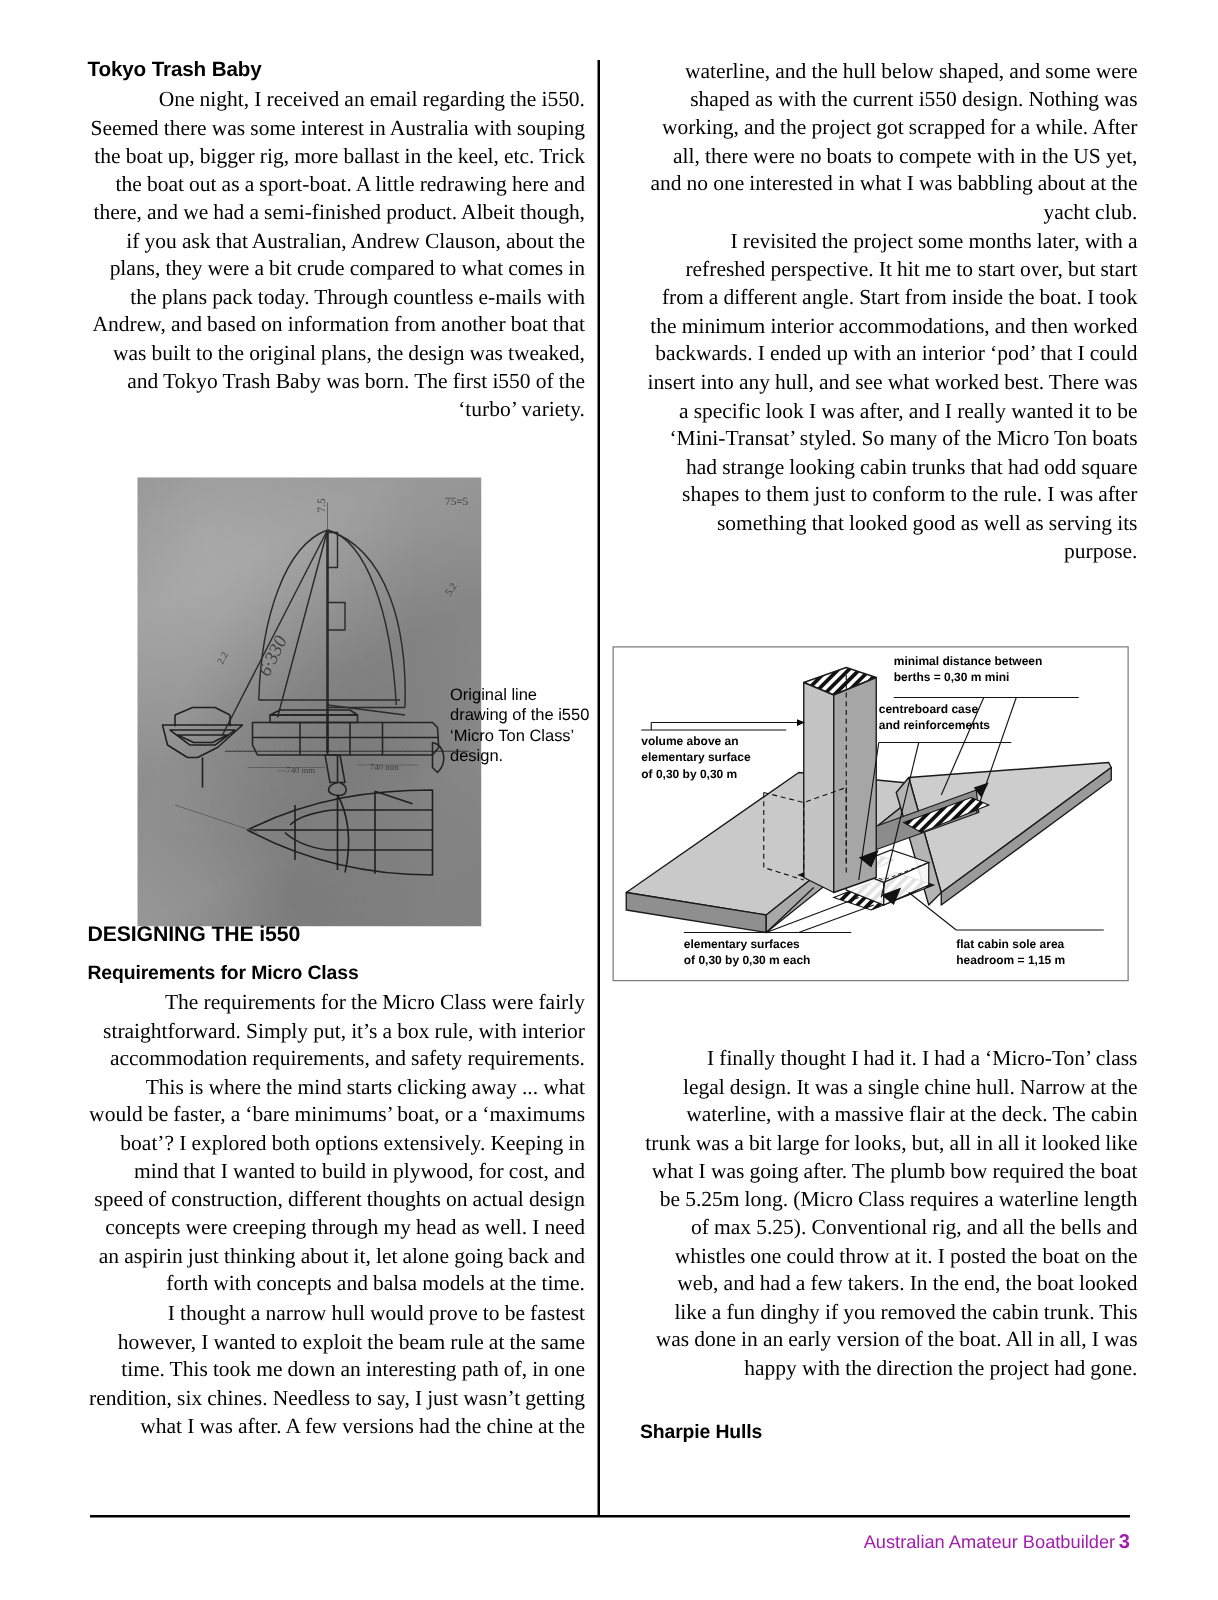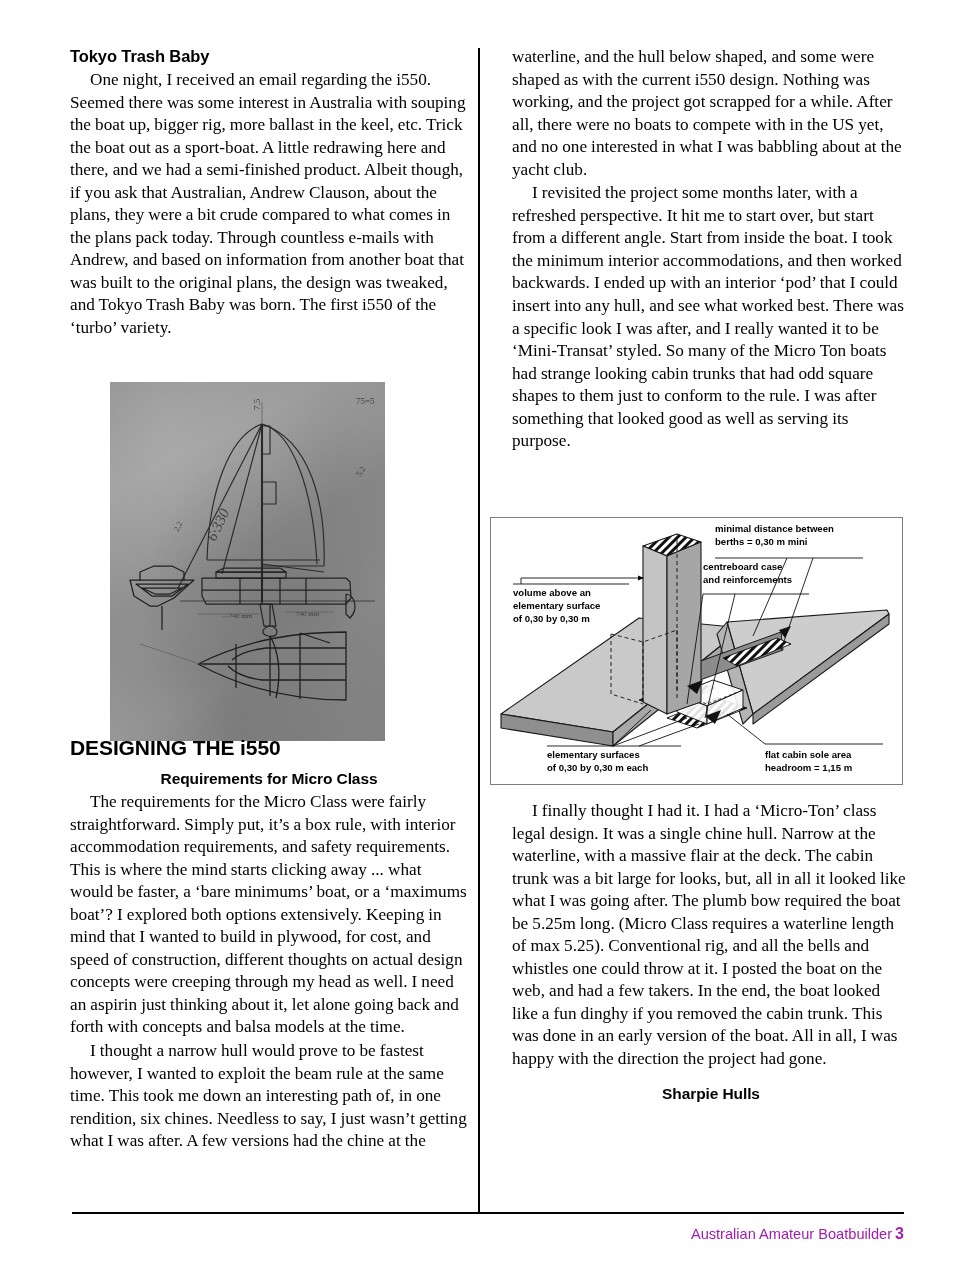--- a/index.html
+++ b/index.html
@@ -45,30 +45,30 @@
   h2.head-main,
   h3.head-sub,
   h3.head-section {
     font-family: "Liberation Sans", sans-serif;
     font-weight: bold;
     margin: 0 0 2px 0;
     color: #000;
     letter-spacing: -0.1px;
   }
   h2.head-main   { font-size: 16.5px; line-height: 21px; }
-  h3.head-section{ font-size: 21px; line-height: 21px; margin-top: 20px; }
-  h3.head-sub    { font-size: 15.5px; line-height: 21px; font-weight: 600; margin-top: 10px; text-align: center; }
+  h3.head-section{ font-size: 17px; line-height: 21px; margin-top: 20px; }
+  h3.head-sub    { font-size: 15.5px; line-height: 21px; font-weight: 600; margin-top: 10px; }
 
   p.body-para {
     margin: 0;
     font-size: 17.2px;
     line-height: 22.55px;
     text-indent: 20px;
     font-family: "Liberation Serif", serif;
-    text-align: left;
+    text-align: right;
     word-spacing: -0.2px;
   }
   p.body-para + p.body-para { margin-top: 1px; }
   p.body-para.cont { text-indent: 0; }
   h2.head-main + p.body-para,
   h3.head-sub + p.body-para,
   h3.head-section + p.body-para { margin-top: 0; }
 
   
   .photo-figure {
@@ -239,20 +239,21 @@
           <text x="246" y="22" font-size="9">75=5</text>
           <text x="112" y="236" font-size="7">—740 mm</text>
           <text x="186" y="234" font-size="7">740 mm</text>
           <text x="250" y="95" font-size="8" transform="rotate(-55 250 95)">5.2</text>
           <text x="68" y="150" font-size="8" transform="rotate(-62 68 150)">2.2</text>
         </g>
       </svg>
     </div>
   </figure>
 
+  <div class="photo-caption">Original line drawing of the i550 ‘Micro Ton Class’ design.</div>
 
   <div class="col col-left" style="top: 737px;">
     <h3 class="head-section" style="margin-top:0;">DESIGNING THE i550</h3>
 
     <h3 class="head-sub">Requirements for Micro Class</h3>
 
     <p class="body-para">The requirements for the Micro Class were fairly straightforward. Simply put, it’s a box rule, with interior accommodation requirements, and safety requirements. This is where the mind starts clicking away ... what would be faster, a ‘bare minimums’ boat, or a ‘maximums boat’? I explored both options extensively. Keeping in mind that I wanted to build in plywood, for cost, and speed of construction, different thoughts on actual design concepts were creeping through my head as well. I need an aspirin just thinking about it, let alone going back and forth with concepts and balsa models at the time.</p>
 
     <p class="body-para">I thought a narrow hull would prove to be fastest however, I wanted to exploit the beam rule at the same time. This took me down an interesting path of, in one rendition, six chines. Needless to say, I just wasn’t getting what I was after. A few versions had the chine at the</p>
   </div>
@@ -364,24 +365,24 @@
       <text class="dg-label" x="212" y="65">and reinforcements</text>
 
       <text class="dg-label" x="56" y="240">elementary surfaces</text>
       <text class="dg-label" x="56" y="253">of 0,30 by 0,30 m  each</text>
 
       <text class="dg-label" x="274" y="240">flat cabin sole area</text>
       <text class="dg-label" x="274" y="253">headroom = 1,15 m</text>
     </svg>
   </div>
 
-  <div class="col col-right" style="top: 800px;">
+  <div class="col col-right" style="top: 836px;">
     <p class="body-para">I finally thought I had it. I had a ‘Micro-Ton’ class legal design. It was a single chine hull. Narrow at the waterline, with a massive flair at the deck. The cabin trunk was a bit large for looks, but, all in all it looked like what I was going after. The plumb bow required the boat be 5.25m long. (Micro Class requires a waterline length of max 5.25). Conventional rig, and all the bells and whistles one could throw at it. I posted the boat on the web, and had a few takers. In the end, the boat looked like a fun dinghy if you removed the cabin trunk. This was done in an early version of the boat. All in all, I was happy with the direction the project had gone.</p>
 
-    <h3 class="head-sub" style="margin-top:12px;">Sharpie Hulls</h3>
+    <h3 class="head-sub" style="margin-top:28px;">Sharpie Hulls</h3>
 
   </div>
 
   <div class="footer-rule"></div>
   <div class="footer">
     <span>Australian Amateur Boatbuilder</span><span class="page-num">3</span>
   </div>
 
 </div>
 

